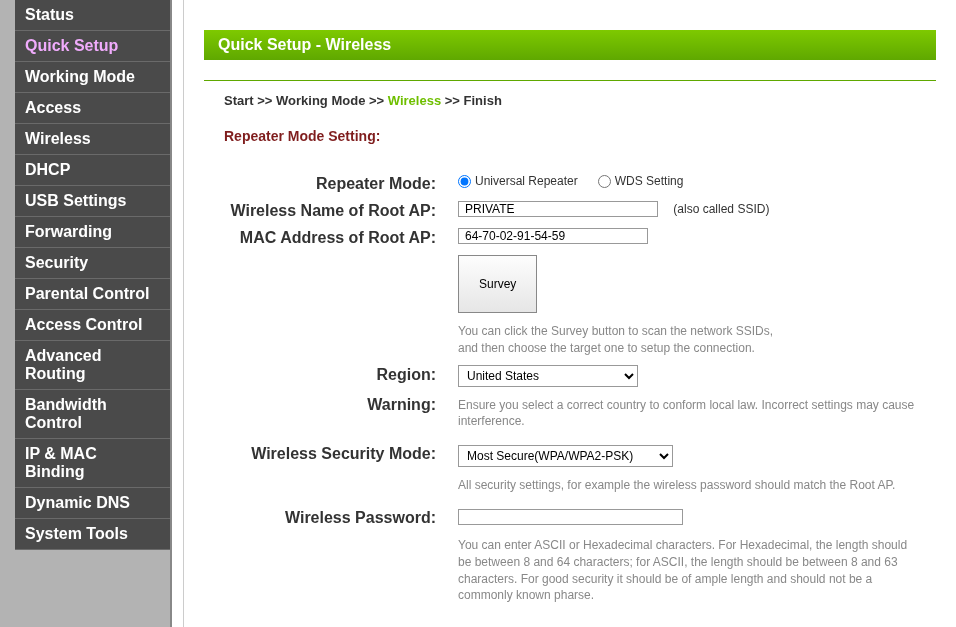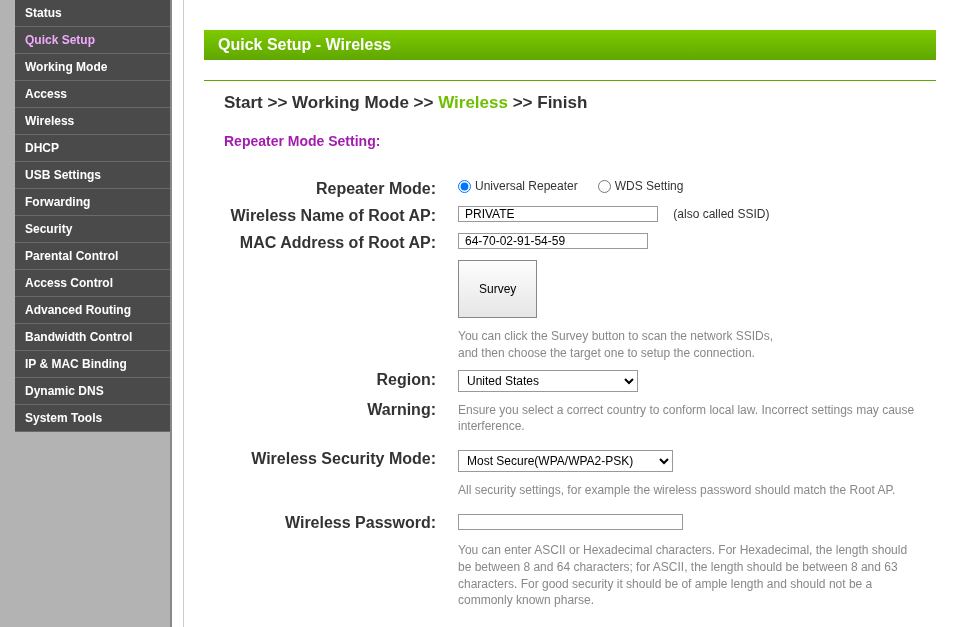--- a/index.html
+++ b/index.html
@@ -9,44 +9,44 @@
     .left-gutter { width: 15px; background: #b3b3b3; }
     
     .sidebar { width: 155px; background: #b3b3b3; display: flex; flex-direction: column; }
     .sidebar-item {
       background: #4a4a4a;
       color: #fff;
       padding: 6px 10px;
       border-bottom: 1px solid #6a6a6a;
       cursor: pointer;
       font-weight: bold;
-      font-size: 12px;
+      font-size: 16px;
     }
     .sidebar-item.active { color: #f0abfc; }
     
     .divider { width: 14px; background: #fff; border-left: 2px solid #888; border-right: 1px solid #ccc; }
     
     .main { flex: 1; padding: 30px 20px 20px 20px; background: #fff; overflow-y: auto; }
     
     .page-header {
       background: #6fbf00;
       background: linear-gradient(to bottom, #7ec900, #5fa800);
       color: #fff;
       padding: 6px 14px;
       font-size: 16px;
       font-weight: bold;
       margin-bottom: 20px;
     }
     
     .hr-green { border: none; border-top: 1px solid #5fa800; margin-bottom: 12px; }
     
-    .breadcrumb { font-weight: bold; color: #333; margin-left: 20px; margin-bottom: 20px; font-size: 17px; }
+    .breadcrumb { font-weight: bold; color: #333; margin-left: 20px; margin-bottom: 20px; font-size: 13px; }
     .breadcrumb .active-step { color: #6fbf00; }
     
-    .section-title { font-weight: bold; font-size: 14px; color: #a21caf; margin-left: 20px; margin-bottom: 25px; }
+    .section-title { font-weight: bold; font-size: 14px; color: #7f1d1d; margin-left: 20px; margin-bottom: 25px; }
     
     .radio-group { display: flex; gap: 20px; align-items: flex-start; }
     .radio-group label { display: flex; align-items: center; gap: 4px; color: #333; font-size: 12px; }
     
     input[type="text"] {
       border: 1px solid #999;
       padding: 2px 6px;
       font-size: 12px;
       height: 16px;
     }

